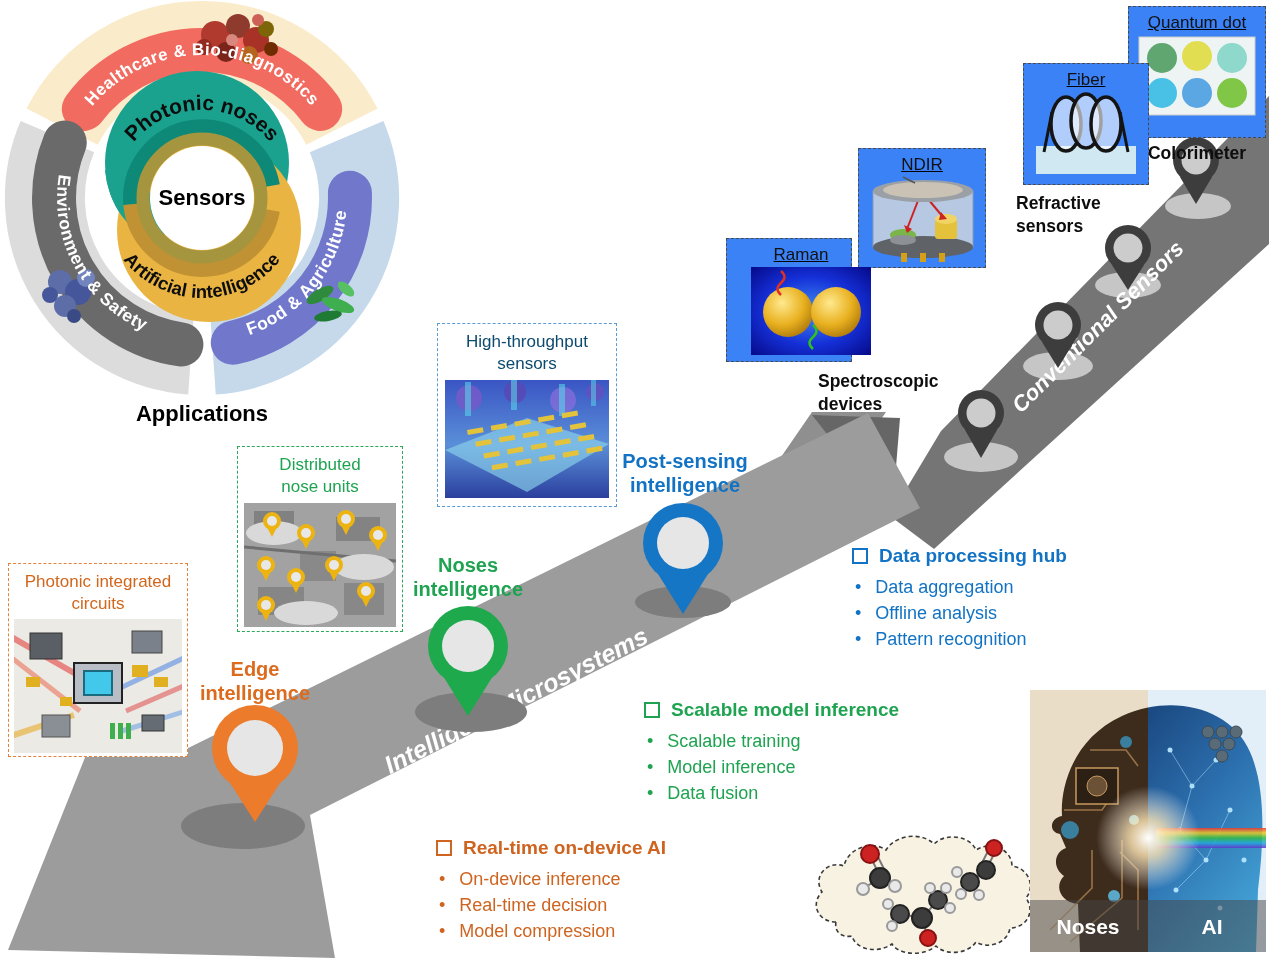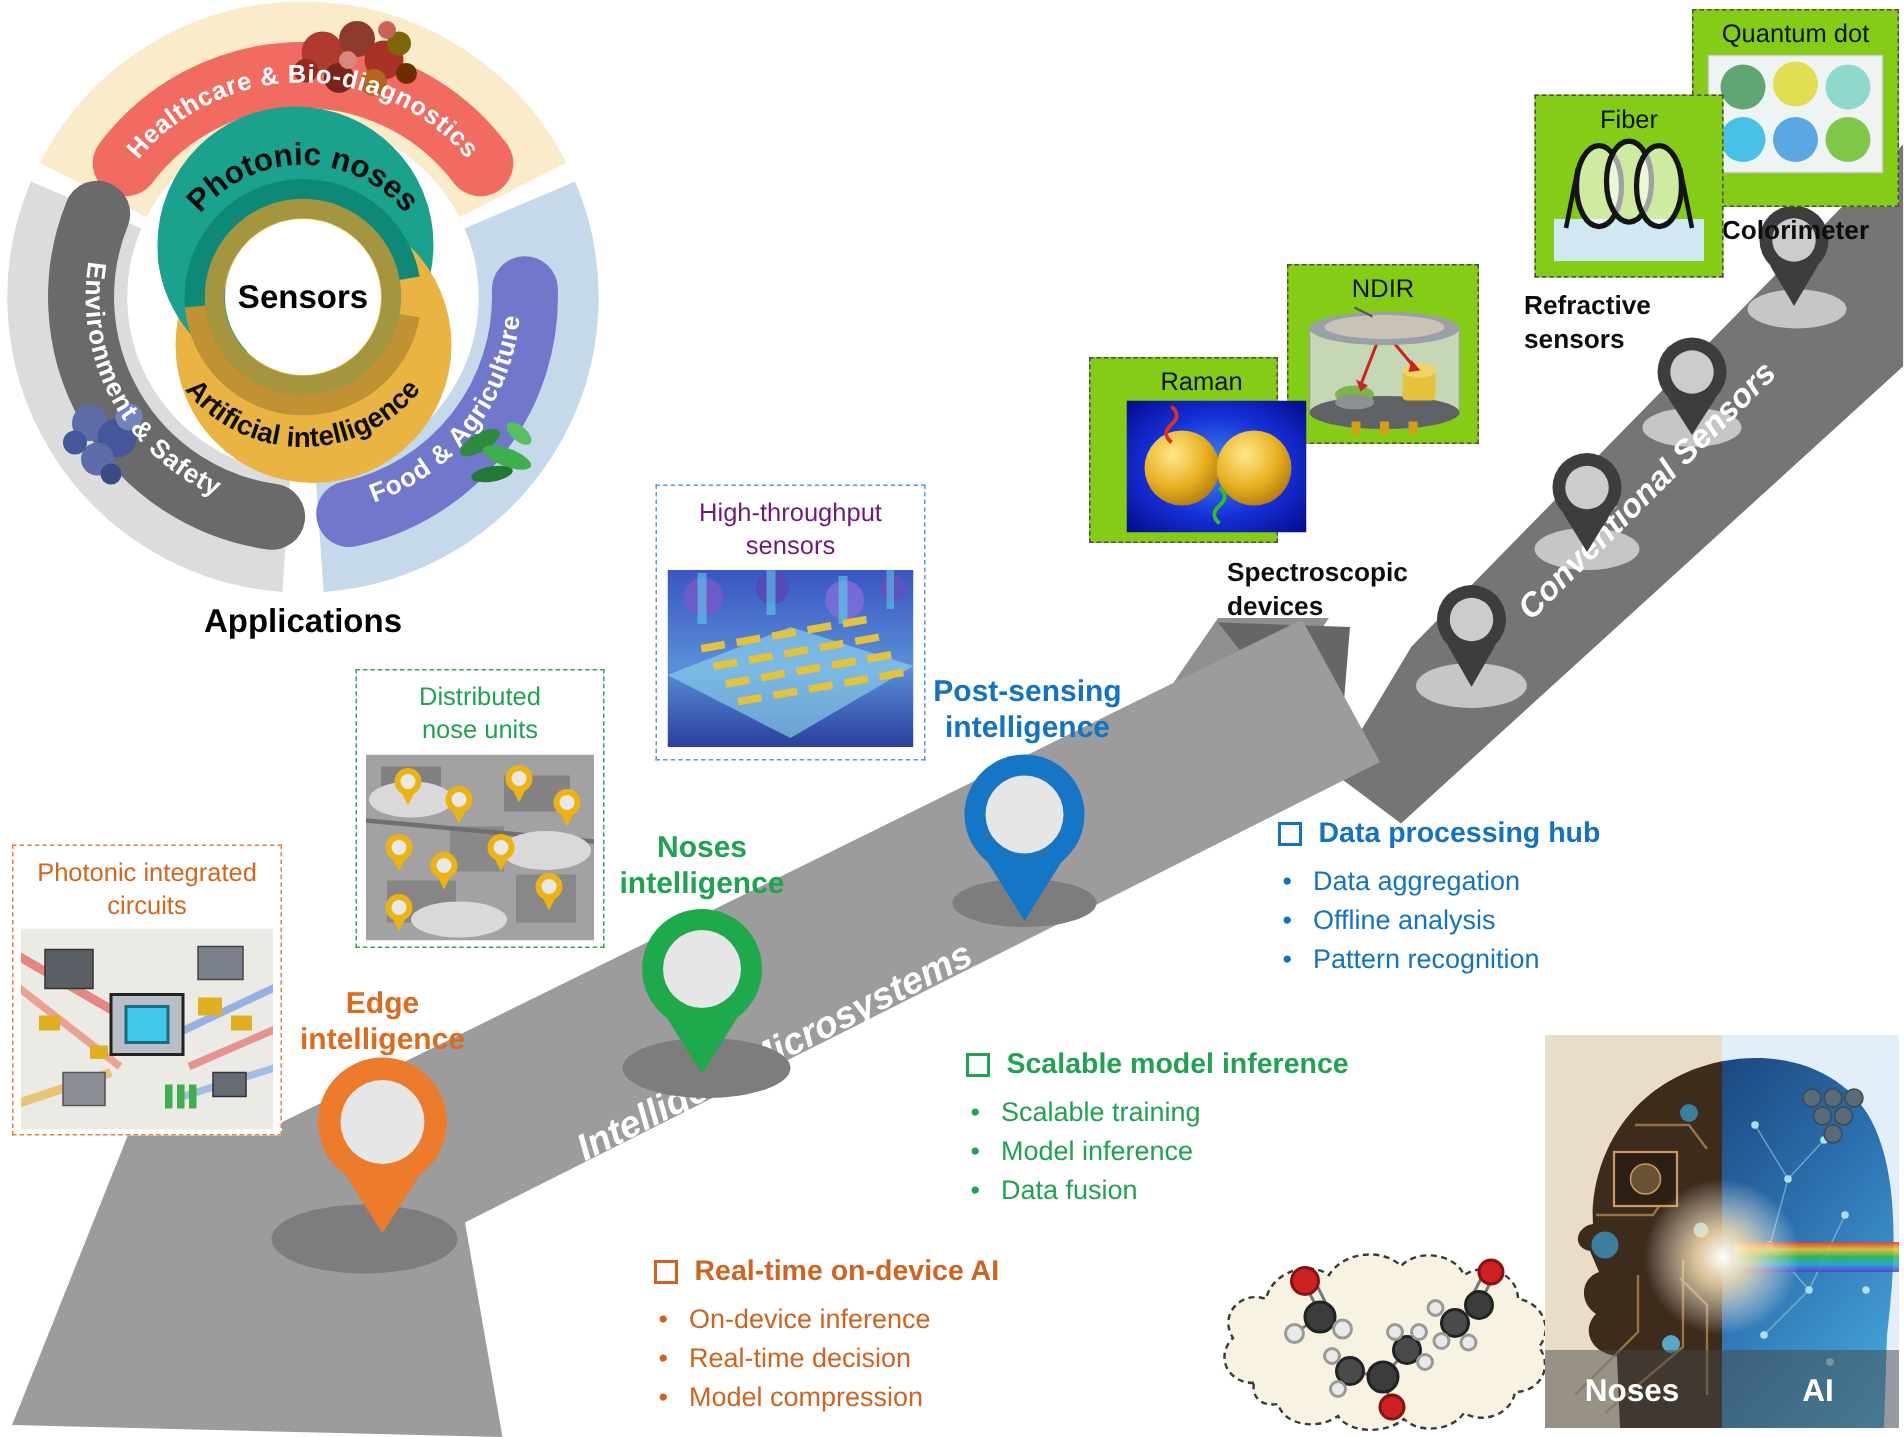--- a/index.html
+++ b/index.html
@@ -1,27 +1,27 @@
 <!DOCTYPE html>
 <html><head>
 <meta charset="utf-8">
 <style>
   html,body{margin:0;padding:0;background:#fff;}
   .canvas{position:relative;width:1269px;height:958px;overflow:hidden;background:#fff;
           font-family:"Liberation Sans", sans-serif;}
   .abs{position:absolute;}
   svg text{font-family:"Liberation Sans", sans-serif;}
   .bandtext{fill:#fff;font-style:italic;font-weight:bold;}
-  .dashedbox{position:absolute;background:#84cc16;border:1.6px dashed #4a4a4a;box-sizing:border-box;text-align:center;}
+  .dashedbox{position:absolute;background:#3b82f6;border:1.6px dashed #4a4a4a;box-sizing:border-box;text-align:center;text-decoration:underline;}
   .boxlabel{font-size:17px;color:#111;padding-top:6px;font-weight:400;}
   .cap{position:absolute;font-weight:bold;color:#0d0d0d;font-size:17.5px;line-height:1.3;}
   .cap.center{text-align:center;}
   .techbox{position:absolute;background:#fff;box-sizing:border-box;text-align:center;}
   .techbox .tlabel{font-size:17px;font-weight:400;line-height:1.32;padding-top:7px;}
-  .tb-blue{border:1.6px dashed #5b9bd5;color:#701a75;}
+  .tb-blue{border:1.6px dashed #5b9bd5;color:#0c4a6e;}
   .tb-green{border:1.6px dashed #2aa858;color:#1fa351;}
   .tb-orange{border:1.6px dashed #e4823c;color:#d2661c;}
   .stage-label{position:absolute;font-weight:bold;font-size:20px;text-align:center;line-height:1.18;}
   .st-blue{color:#1273c4;}
   .st-green{color:#1fa351;}
   .st-orange{color:#dd6b1e;}
   .panel{position:absolute;width:260px;}
   .panel .ptitle{display:flex;align-items:center;font-weight:bold;font-size:19px;margin-bottom:7px;}
   .cbx{width:12px;height:12px;border:2.6px solid currentColor;display:inline-block;margin-right:11px;flex:0 0 auto;}
   .panel ul{list-style:none;margin:0;padding:0;font-size:18px;}
@@ -195,21 +195,21 @@
       <rect x="10" y="56" width="100" height="28" fill="#cfe8f2"></rect>
       <line x1="26" y1="22" x2="18" y2="62" stroke="#141414" stroke-width="3"></line>
       <line x1="94" y1="22" x2="102" y2="62" stroke="#141414" stroke-width="3"></line>
       <ellipse cx="40" cy="34" rx="15" ry="27" fill="rgba(255,255,255,0.6)" stroke="#141414" stroke-width="3.5"></ellipse>
       <ellipse cx="60" cy="31" rx="15" ry="27" fill="rgba(255,255,255,0.6)" stroke="#141414" stroke-width="3.5"></ellipse>
       <ellipse cx="80" cy="34" rx="15" ry="27" fill="rgba(255,255,255,0.6)" stroke="#141414" stroke-width="3.5"></ellipse>
     </svg>
   </div>
   <div class="cap" style="left:1016px;top:192px;width:110px;">Refractive sensors</div>
 
-  <div class="dashedbox" style="left:858px;top:148px;width:128px;height:120px;margin-top:28px;">
+  <div class="dashedbox" style="left:858px;top:148px;width:128px;height:120px;">
     <div class="boxlabel">NDIR</div>
     <svg width="128" height="88" viewBox="0 0 128 88">
       <rect x="14" y="16" width="100" height="56" fill="#d7dade" opacity="0.8" stroke="#9aa0a6"></rect>
       <ellipse cx="64" cy="72" rx="50" ry="11" fill="#5f6368"></ellipse>
       <rect x="42" y="78" width="6" height="9" fill="#d4a017"></rect>
         <rect x="61" y="78" width="6" height="9" fill="#d4a017"></rect>
         <rect x="80" y="78" width="6" height="9" fill="#d4a017"></rect>
       <rect x="76" y="44" width="22" height="20" rx="3" fill="#e5c23c"></rect>
       <ellipse cx="87" cy="44" rx="11" ry="5" fill="#f0d565"></ellipse>
       <ellipse cx="44" cy="60" rx="13" ry="6" fill="#79b547"></ellipse>

